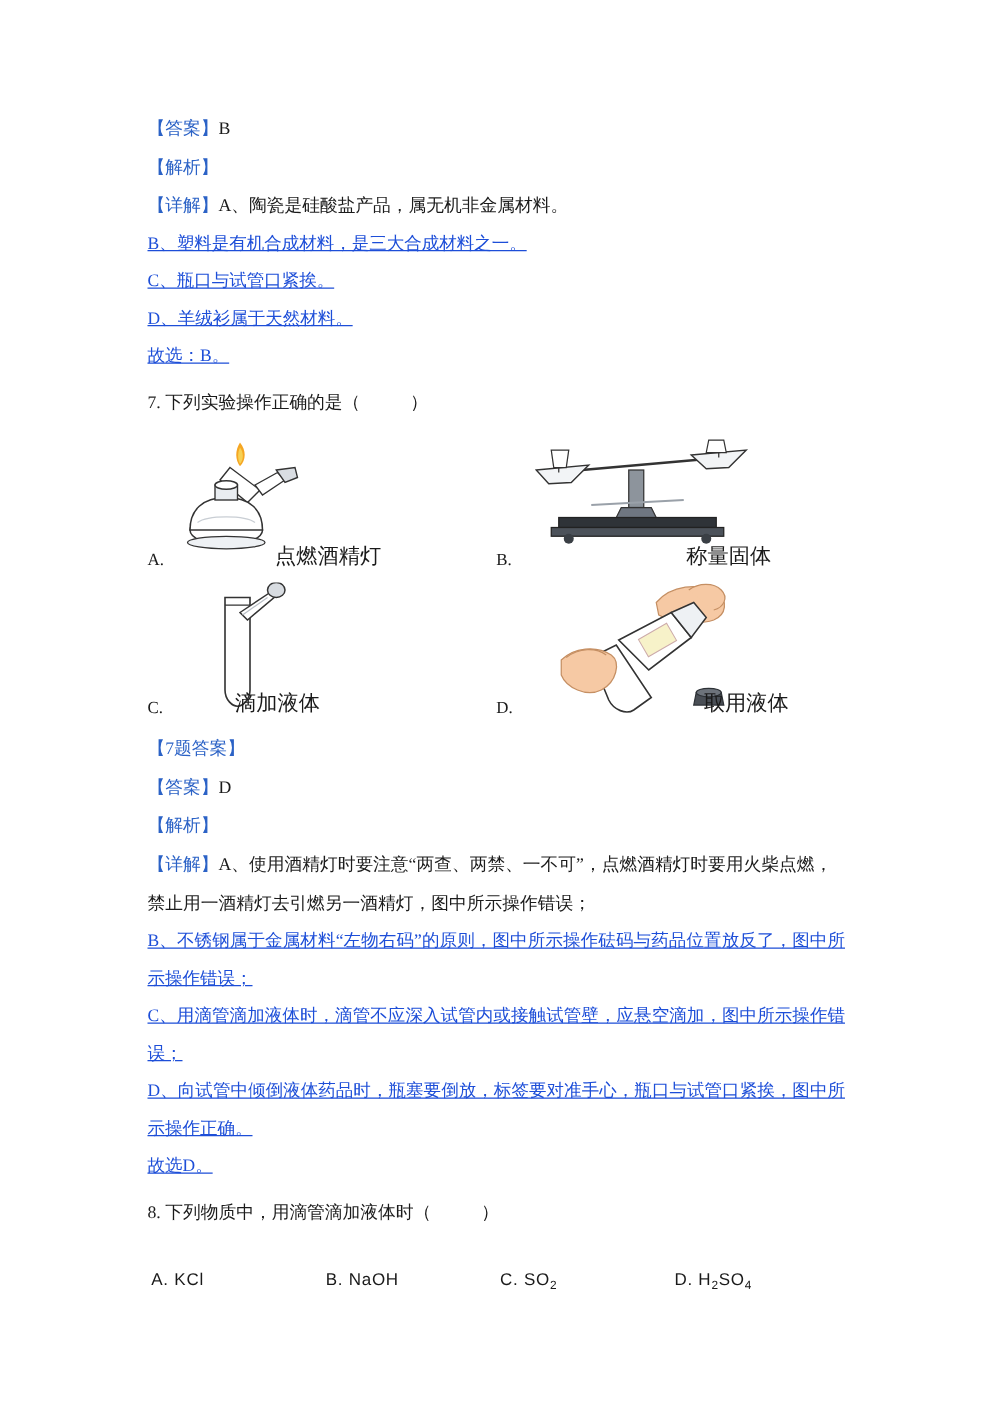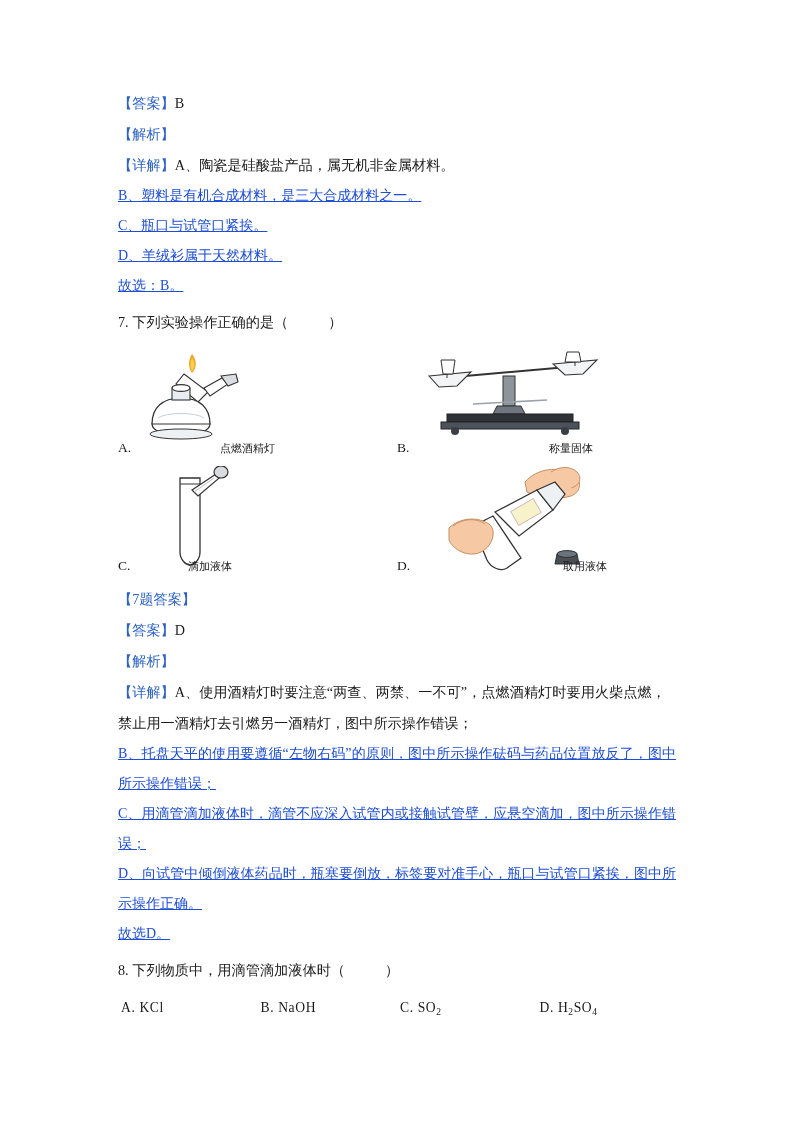--- a/index.html
+++ b/index.html
@@ -66,35 +66,35 @@
   .optlabel {
     position: absolute;
     bottom: 10px;
     left: 0px;
     font-size: 13.5px;
     font-family: "Liberation Serif", serif;
   }
   .optcap {
     position: absolute;
     bottom: 10px;
-    font-size: 11px;
+    font-size: 17px;
     font-family: "Liberation Sans", sans-serif;
   }
   .art {
     position: absolute;
     left: 0;
     top: 0;
   }
 
   
   .answers {
     display: flex;
-    margin-top: 14px;
+    margin-top: 30px;
     font-size: 13.6px;
-    font-family: Liberation Serif, serif;
+    font-family: Liberation Sans, sans-serif;
   }
   .answers .ans {
     width: 25%;
     padding-left: 3px;
     box-sizing: border-box;
     letter-spacing: 0.6px;
   }
   sub {
     font-size: 9.5px;
     vertical-align: baseline;
@@ -233,21 +233,21 @@
     <div class="tag">
       <span>【答案】</span><span class="plain">D</span>
     </div>
 
     <div class="tag">【解析】</div>
 
     <div class="tag">
       <span>【详解】</span><span class="plain">A、使用酒精灯时要注意“两查、两禁、一不可”，点燃酒精灯时要用火柴点燃，禁止用一酒精灯去引燃另一酒精灯，图中所示操作错误；</span>
     </div>
 
-    <p class="para">B、托盘天平的使用要遵循“左物右码”的原则，图中所示操作砝码与药品位置放反了，图中所示操作错误；</p>
+    <p class="para">B、不锈钢属于金属材料“左物右码”的原则，图中所示操作砝码与药品位置放反了，图中所示操作错误；</p>
     <p class="para">C、用滴管滴加液体时，滴管不应深入试管内或接触试管壁，应悬空滴加，图中所示操作错误；</p>
     <p class="para">D、向试管中倾倒液体药品时，瓶塞要倒放，标签要对准手心，瓶口与试管口紧挨，图中所示操作正确。</p>
     <p class="para">故选D。</p>
   </div>
 
   <div class="qline">
     <span>8.</span>
     <span>下列物质中，用滴管滴加液体时（</span><span class="blank"></span><span>）</span>
   </div>
 

